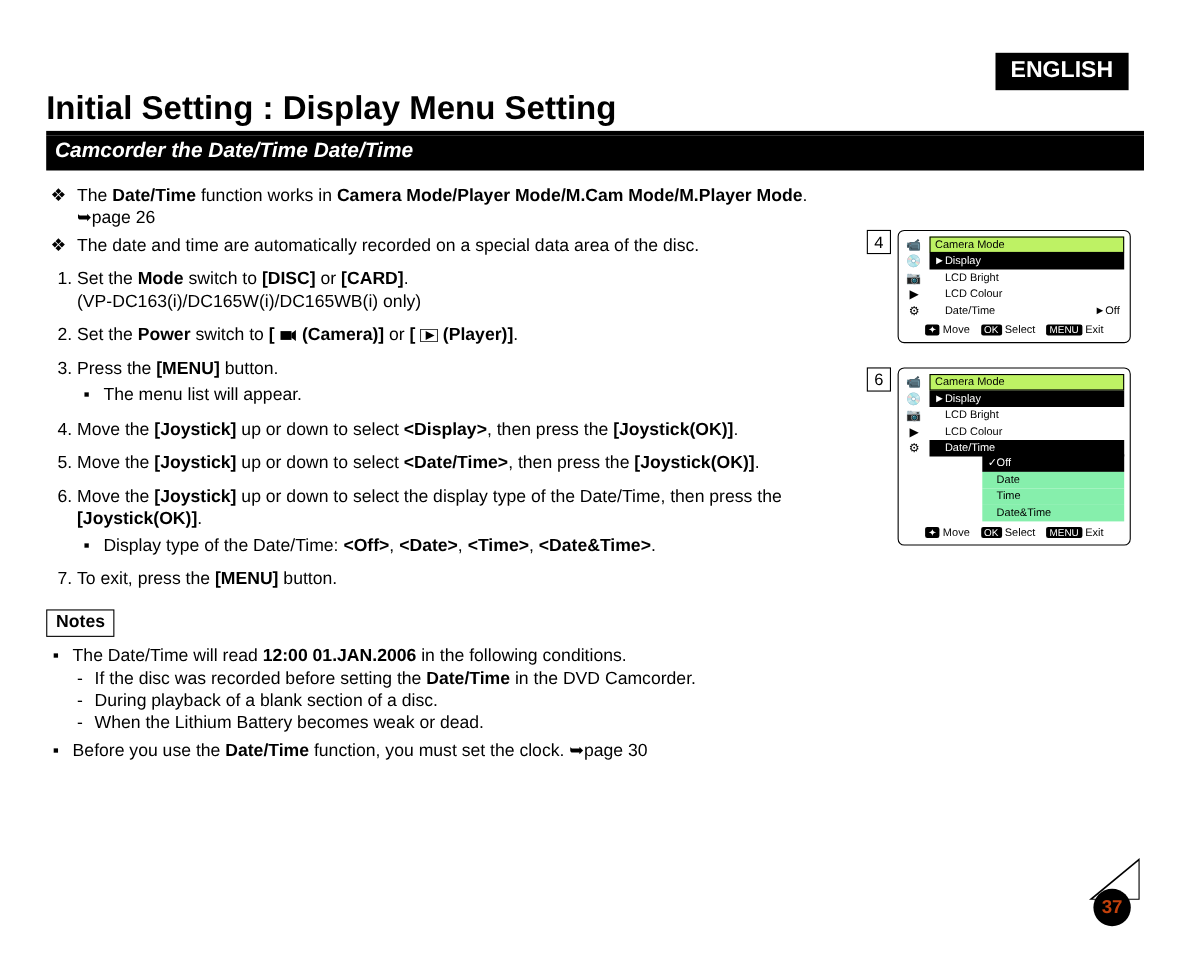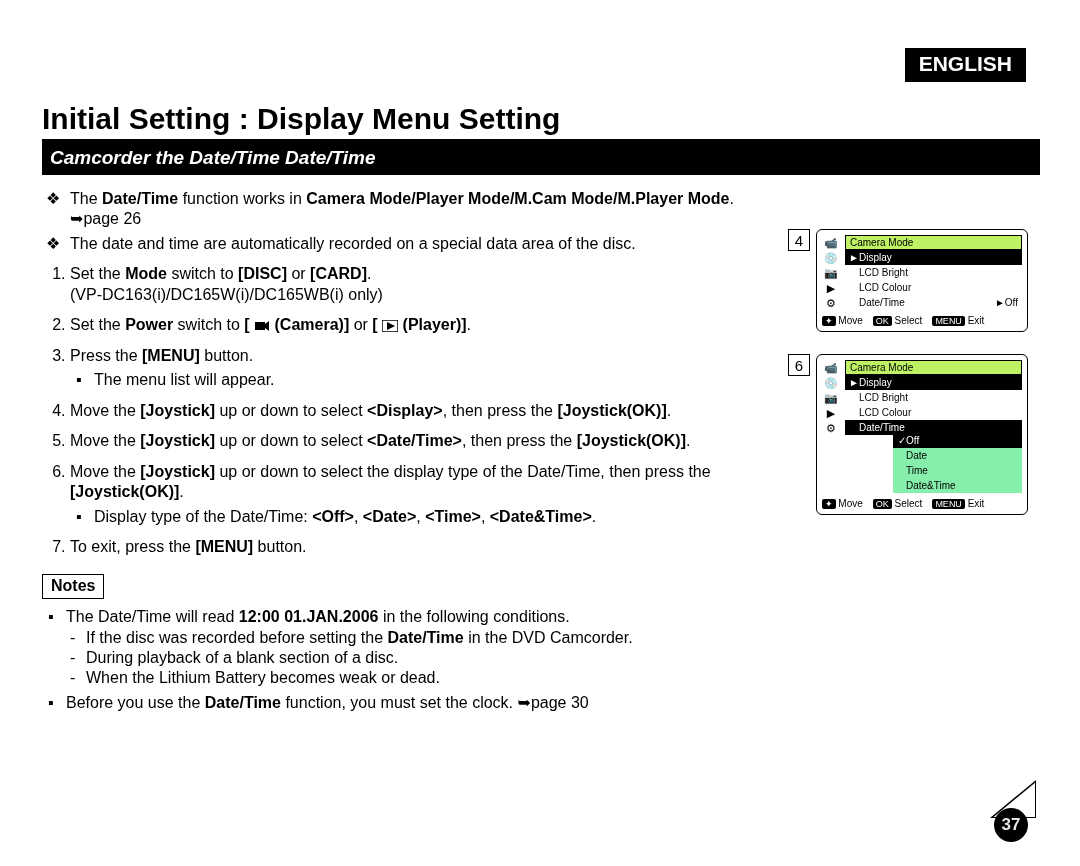--- a/index.html
+++ b/index.html
@@ -1,16 +1,16 @@
 <!DOCTYPE html>
 <html><head>
 <meta charset="utf-8">
 <style>
 html,body{margin:0;padding:0;background:#fff;font-family:Arial,Helvetica,sans-serif;color:#000}
-.page{position:relative;width:1080px;height:866px;box-sizing:border-box;padding:70px 40px 20px 42px}
+.page{position:relative;width:1080px;height:866px;box-sizing:border-box;padding:50px 40px 20px 42px}
 .lang-tag{position:absolute;top:48px;right:54px;background:#000;color:#fff;font-weight:bold;font-size:21px;padding:4px 14px 6px 14px;font-style:italic}
 .lang-tag span{font-style:normal}
 .title{font-size:30px;font-weight:bold;margin-top:32px;border-bottom:4px solid #000;padding-bottom:3px}
 .subbar{background:#000;color:#fff;font-size:19px;font-weight:bold;font-style:italic;padding:4px 8px 6px 8px;margin-top:0}
 .body{display:flex;margin-top:8px}
 .left{flex:1;font-size:16px;line-height:1.28;padding-right:10px}
 .left ul.diamond{list-style:none;padding-left:28px;margin:6px 0}
 .left ul.diamond>li::before{content:"❖";position:absolute;margin-left:-24px}
 .left ul.diamond>li{position:relative;margin:0 0 4px 0}
 .left ol{padding-left:28px;margin:10px 0}
@@ -32,23 +32,23 @@
 .iconcol span{font-size:11px;line-height:1}
 .menu{flex:1;font-size:10px}
 .menu-title{background:#bef264;border:1px solid #000;padding:1px 4px;margin-bottom:0}
 .menu-row{display:flex;align-items:center;padding:1px 3px;border:1px solid transparent}
 .menu-row.sel{background:#000;color:#fff}
 .menu-row .arrow{width:10px;display:inline-block}
 .menu-row .val{margin-left:auto;font-size:10px}
 .submenu{margin-left:48px;margin-top:-2px}
 .submenu .menu-row{background:#86efac;color:#000;font-size:10px;padding:1px 4px}
 .submenu .menu-row.on{background:#000;color:#fff}
-.lcd-foot{display:flex;gap:10px;font-size:10px;margin-top:5px}
+.lcd-foot{display:flex;justify-content:center;gap:10px;font-size:10px;margin-top:5px}
 .lcd-foot .k{background:#000;color:#fff;padding:0 3px;border-radius:2px;font-size:9px}
-.pageno{position:absolute;bottom:24px;right:52px;width:34px;height:34px;background:#000;color:#e5e5e5;font-weight:bold;display:flex;align-items:center;justify-content:center;border-radius:50%;font-size:17px}
+.pageno{position:absolute;bottom:24px;right:52px;width:34px;height:34px;background:#000;color:#c2410c;font-weight:bold;display:flex;align-items:center;justify-content:center;border-radius:50%;font-size:17px}
 .corner{position:absolute;bottom:48px;right:44px;width:48px;height:40px}
 .corner::before{content:"";position:absolute;right:0;bottom:0;border-left:46px solid transparent;border-bottom:38px solid #000}
 .corner::after{content:"";position:absolute;right:0;bottom:0;border-left:46px solid transparent;border-bottom:38px solid #fff;transform:translate(-1px,-1px) scale(0.9);transform-origin:bottom right}
 .icon-inline{display:inline-block;vertical-align:-2px}
 .tick{display:inline-block;width:8px}
 </style>
 </head>
 <body>
 <div class="page">
 

